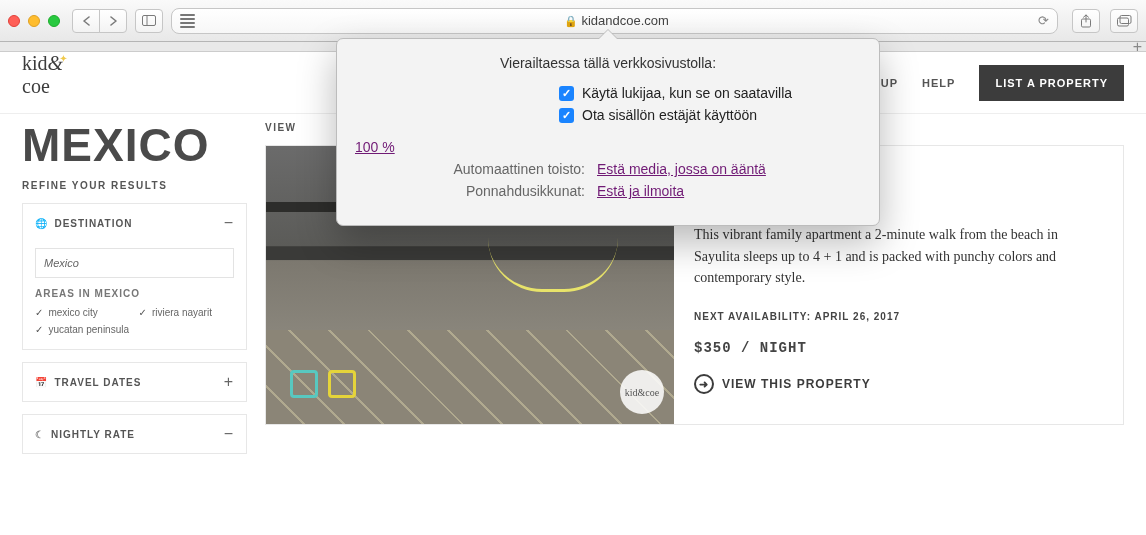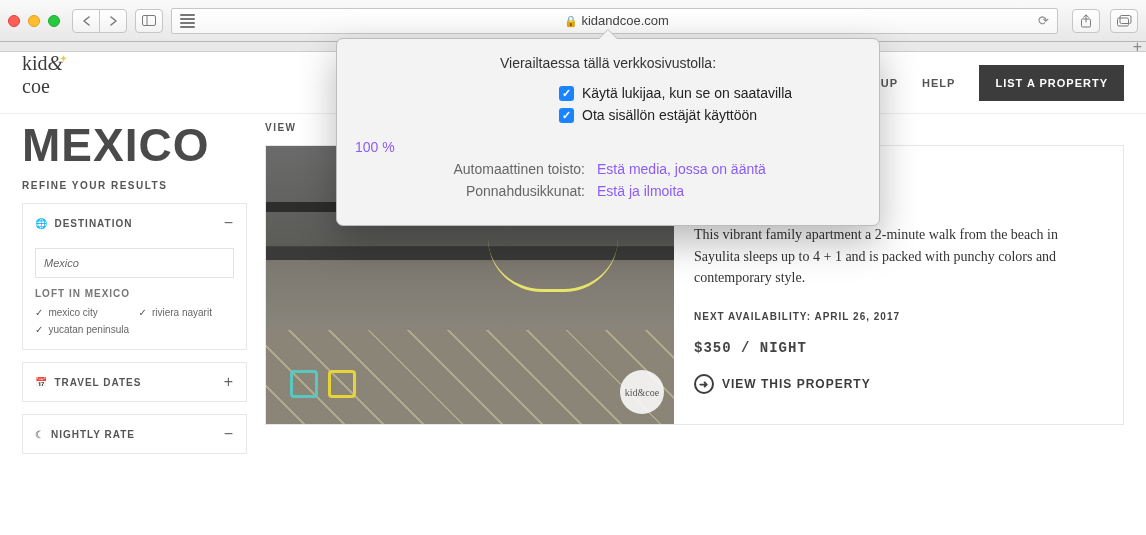--- a/index.html
+++ b/index.html
@@ -9,21 +9,21 @@
   .browser-chrome { height: 42px; background: linear-gradient(#fafafa,#e8e8e8); border-bottom: 1px solid #b5b5b5; display: flex; align-items: center; padding: 0 8px; gap: 8px; position: relative; }
   .traffic-lights { display: flex; gap: 8px; margin-right: 4px; }
   .tl { width: 12px; height: 12px; border-radius: 50%; }
   .tl.red { background:#ff5f57; border:1px solid #e14039;}
   .tl.yellow { background:#ffbd2e; border:1px solid #dfa022;}
   .tl.green { background:#28c940; border:1px solid #1dad2c;}
   .nav-seg { display:flex; }
   .nav-btn, .sq-btn { height:24px; min-width:28px; background: linear-gradient(#fff,#f3f3f3); border:1px solid #c6c6c6; border-radius:4px; display:flex; align-items:center; justify-content:center; color:#5a5a5a; font-size:13px;}
   .nav-seg .nav-btn:first-child{border-top-right-radius:0;border-bottom-right-radius:0;}
   .nav-seg .nav-btn:last-child{border-top-left-radius:0;border-bottom-left-radius:0;margin-left:-1px;}
-  .addr-bar { flex:1; height:26px; background:linear-gradient(#fff,#f7f7f7); border:1px solid #c6c6c6; border-radius:2px; display:flex; align-items:center; padding:0 8px; gap:6px; color:#444; font-size:13px;}
+  .addr-bar { flex:1; height:26px; background:linear-gradient(#fff,#f7f7f7); border:1px solid #c6c6c6; border-radius:8px; display:flex; align-items:center; padding:0 8px; gap:6px; color:#444; font-size:13px;}
   .addr-center { flex:1; text-align:center; color:#444; }
   .reader-icon { width:15px; display:flex; flex-direction:column; gap:2px;}
   .reader-icon span{height:2px;background:#777;border-radius:1px;}
   .lock{font-size:11px;color:#666;}
   .reload{color:#888;}
   .right-tools{display:flex;gap:10px;margin-left:6px;}
 
   .tab-strip{height:10px;background:#e9e9e9;border-bottom:1px solid #ccc; position:relative;}
   .new-tab{position:absolute;right:4px;top:-4px;color:#888;font-size:16px;}
 
@@ -77,21 +77,21 @@
   .c1{border-color:#58c8c0;} .c2{border-color:#e5d43a;}
   .hammock{position:absolute;top:92px;right:56px;width:130px;height:54px;border-bottom:3px solid #e8e36a;border-radius:0 0 90px 90px;}
   .watermark{position:absolute;right:10px;bottom:10px;width:44px;height:44px;border-radius:50%;background:rgba(255,255,255,.85);display:flex;align-items:center;justify-content:center;font-family:Georgia,serif;font-size:10px;color:#555;}
 
   
   .popover{position:absolute;left:336px;top:38px;width:544px;background:#f3f3f3;border:1px solid #bcbcbc;border-radius:7px;box-shadow:0 16px 38px rgba(0,0,0,.28);padding:16px 18px 20px;z-index:50;}
   .popover::before{content:"";position:absolute;top:-9px;left:50%;transform:translateX(-50%);width:0;height:0;border-left:10px solid transparent;border-right:10px solid transparent;border-bottom:10px solid #f3f3f3;filter:drop-shadow(0 -1px 0 #bcbcbc);}
   .pop-title{text-align:center;font-size:14px;color:#333;margin-bottom:14px;}
   .pop-row{display:flex;align-items:center;margin:6px 0;font-size:14px;color:#222;}
   .pop-label{width:230px;text-align:right;color:#666;margin-right:12px;}
-  .pop-val{color:#8b5cf6;}
+  .pop-val{color:#701a75;text-decoration:underline;}
   .cb{width:15px;height:15px;border-radius:3px;background:#1a84ff;display:flex;align-items:center;justify-content:center;color:#fff;font-size:11px;margin-right:8px;font-weight:700;}
   .pop-checks{margin-left:204px;margin-bottom:16px;}
   .pop-check-row{display:flex;align-items:center;margin:6px 0;font-size:14px;color:#222;}
 </style>
 </head>
 <body>
 
 <div class="browser-chrome">
   <div class="traffic-lights">
     <div class="tl red"></div>
@@ -171,21 +171,21 @@
       <div class="filter-box">
         <div class="filter-head">
           <div class="filter-head-left">
             <span class="icon">🌐</span>
             <span>DESTINATION</span>
           </div>
           <span class="plusminus">−</span>
         </div>
         <div class="filter-body">
           <input class="dest-input" value="Mexico" style="">
-          <div class="areas-label">LOFT IN MEXICO</div>
+          <div class="areas-label">AREAS IN MEXICO</div>
           <div class="area-grid">
             <div class="area-item">
                 <span class="check">✓</span>
                 <span>mexico city</span>
               </div>
             <div class="area-item">
                 <span class="check">✓</span>
                 <span>riviera nayarit</span>
               </div>
             <div class="area-item">

